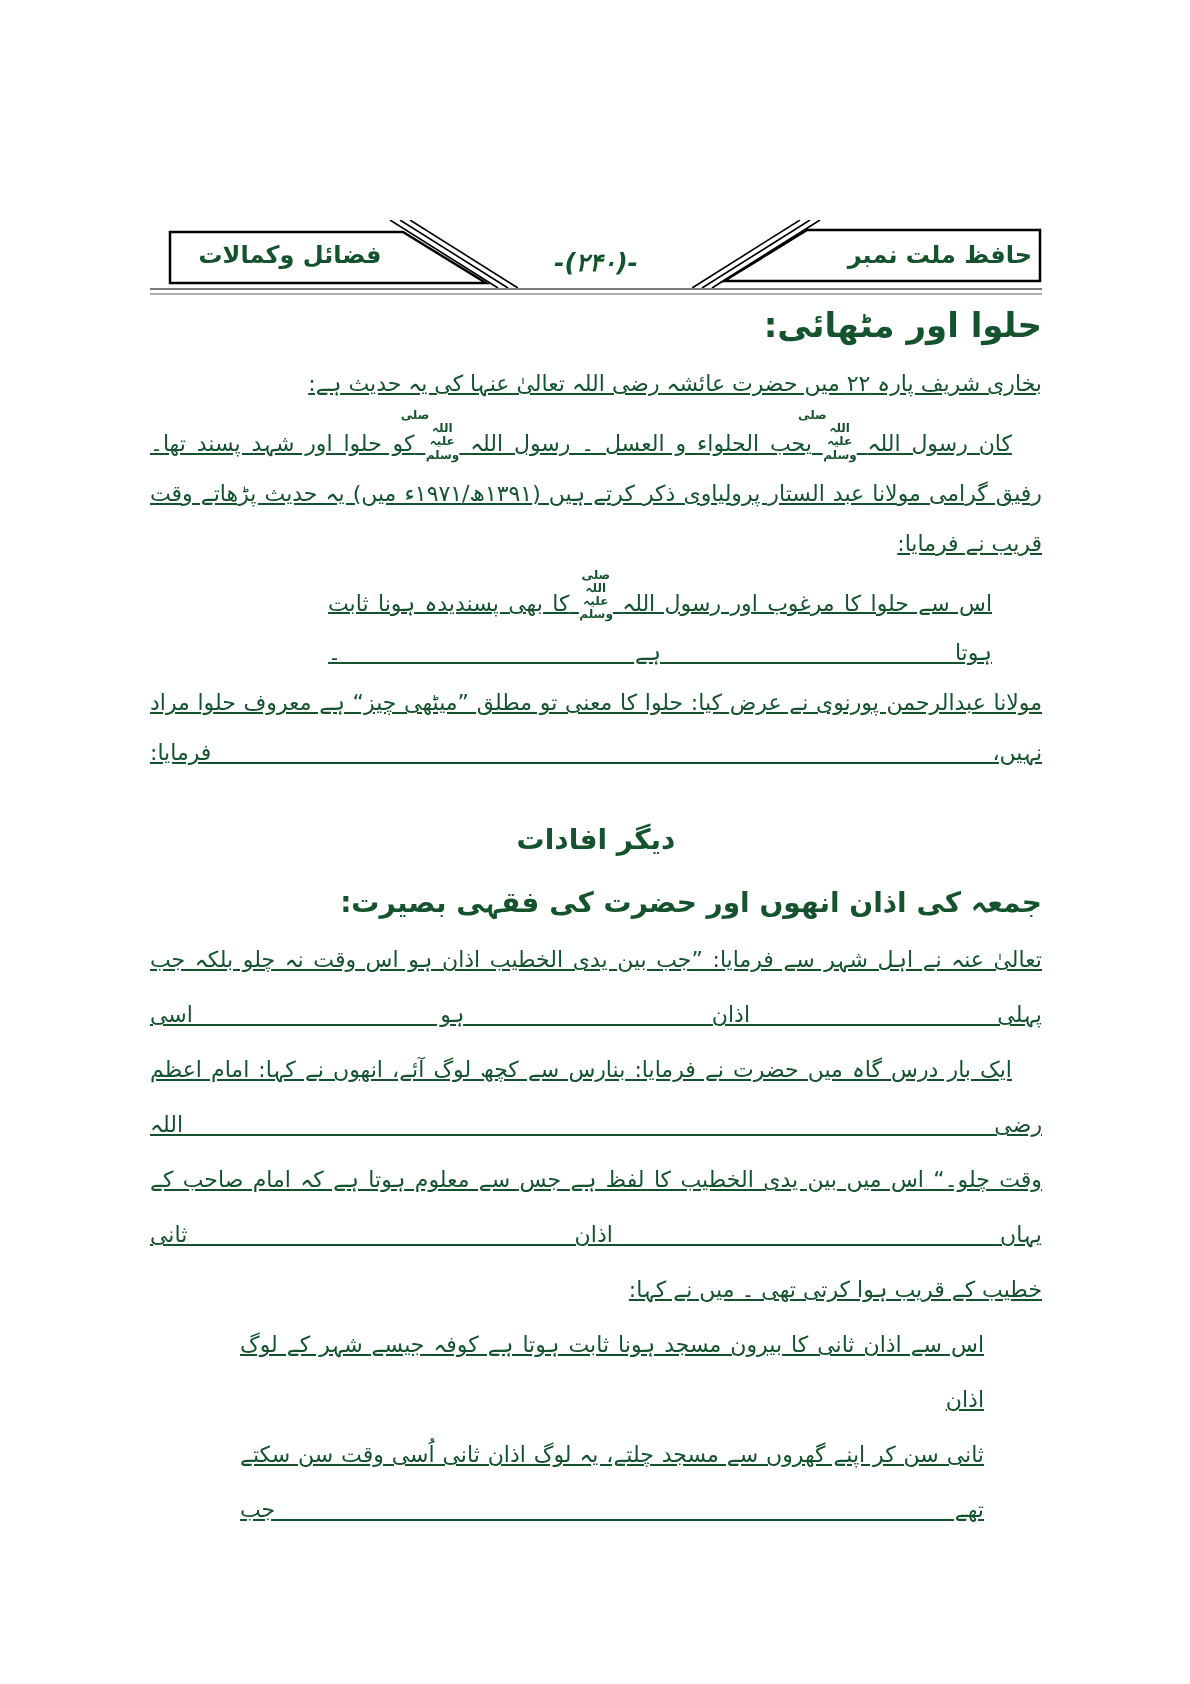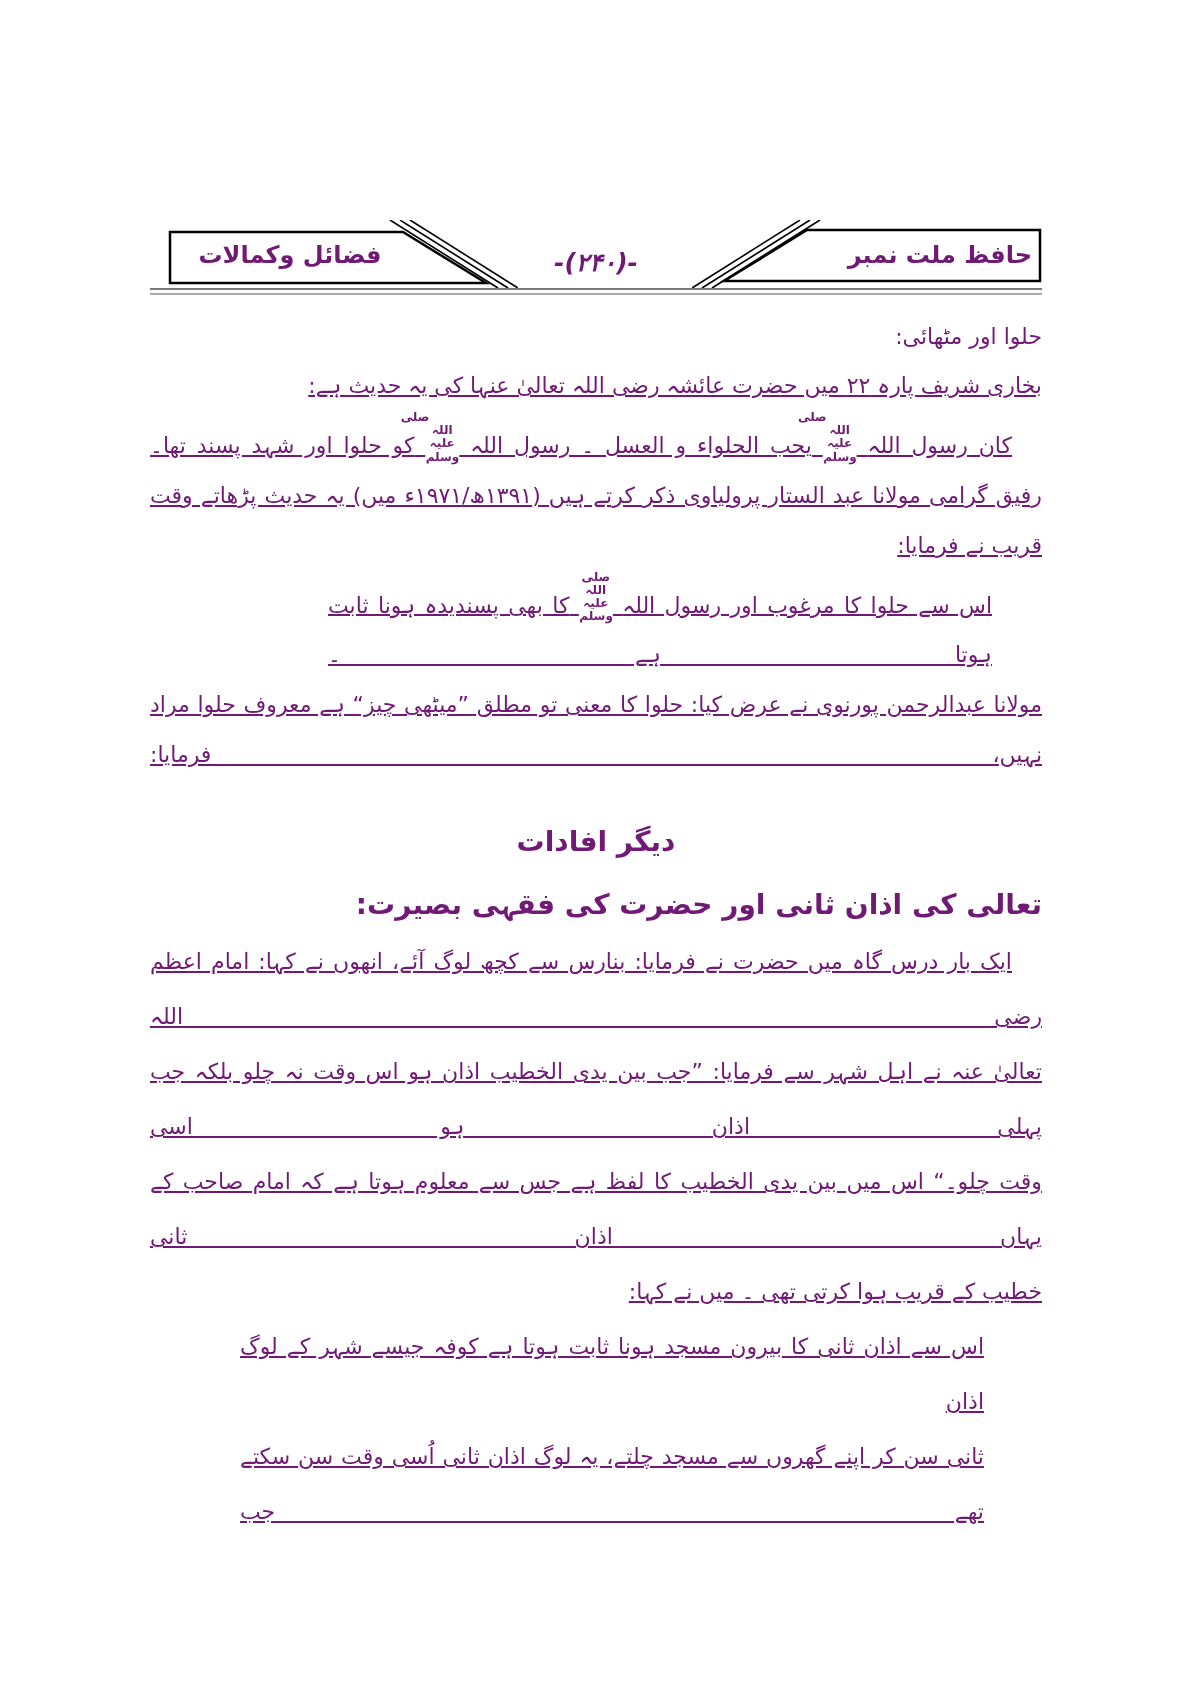--- a/index.html
+++ b/index.html
@@ -2,21 +2,21 @@
 <html lang="ur"><head>
 <meta charset="utf-8">
 <style>
   html,body{margin:0;padding:0;background:#ffffff;}
   .page{
     position:relative;
     width:1100px;height:1684px;
     background:#ffffff;
     overflow:hidden;
     font-family:"DejaVu Sans", sans-serif;
-    color:#701a75;
+    color:#14532d;
   }
   
   .header{position:absolute;top:220px;left:150px;width:892px;height:72px;}
   .tab{position:absolute;top:0;height:70px;}
   .tab svg{position:absolute;top:0;left:0;}
   .tab-left{left:18px;width:350px;}
   .tab-right{right:0;width:350px;}
   .tab .tab-label{
     position:absolute;top:50%;transform:translateY(-50%);
     font-size:24px;font-weight:bold;direction:rtl;white-space:nowrap;
@@ -30,22 +30,22 @@
   .double-rule{
     position:absolute;top:288px;left:150px;width:892px;height:3px;
     border-top:2px solid #7a7a7a;border-bottom:2px solid #ababab;
   }
   
   .content{
     position:absolute;top:300px;left:150px;width:892px;
     direction:rtl;text-align:right;
   }
   .h-section{
-    font-size:22px;font-weight:normal;line-height:1.5;
-    margin:20px 0 8px 0;
+    font-size:34px;font-weight:bold;line-height:1.5;
+    margin:0 0 8px 0;
   }
   .line{
     font-size:22px;line-height:50px;
     text-align:justify;text-align-last:justify;text-decoration:underline;
   }
   .s2 .line{line-height:55px;}
   .line.end{text-align-last:right;}
   .line.start{text-indent:30px;}
   .quote1{margin-right:50px;margin-left:178px;}
   .quote2{margin-right:56px;margin-left:56px;}
@@ -119,24 +119,24 @@
       <span class="seal">صلی اللہ علیہ وسلم</span>
       <span>کا بھی پسندیدہ ہونا ثابت ہوتا ہے ۔</span>
     </div>
 
     <div class="line">مولانا عبدالرحمن پورنوی نے عرض کیا: حلوا کا معنی تو مطلق ”میٹھی چیز“ ہے معروف حلوا مراد نہیں، فرمایا:</div>
 
 
     <div class="big-title">دیگر افادات</div>
 
     <div class="s2">
-      <div class="sub-title">تعالی کی اذان ثانی اور حضرت کی فقہی بصیرت:</div>
+      <div class="sub-title">جمعہ کی اذان انھوں اور حضرت کی فقہی بصیرت:</div>
 
+      <div class="line">تعالیٰ عنہ نے اہل شہر سے فرمایا: ”جب بین یدی الخطیب اذان ہو اس وقت نہ چلو بلکہ جب پہلی اذان ہو اسی</div>
       <div class="line start">ایک بار درس گاہ میں حضرت نے فرمایا: بنارس سے کچھ لوگ آئے، انھوں نے کہا: امام اعظم رضی اللہ</div>
-      <div class="line">تعالیٰ عنہ نے اہل شہر سے فرمایا: ”جب بین یدی الخطیب اذان ہو اس وقت نہ چلو بلکہ جب پہلی اذان ہو اسی</div>
       <div class="line">وقت چلو۔“ اس میں بین یدی الخطیب کا لفظ ہے جس سے معلوم ہوتا ہے کہ امام صاحب کے یہاں اذان ثانی</div>
       <div class="line end">خطیب کے قریب ہوا کرتی تھی ۔ میں نے کہا:</div>
 
       <div class="quote3">
         <div class="line">اس سے اذان ثانی کا بیرون مسجد ہونا ثابت ہوتا ہے کوفہ جیسے شہر کے لوگ اذان</div>
         <div class="line">ثانی سن کر اپنے گھروں سے مسجد چلتے، یہ لوگ اذان ثانی اُسی وقت سن سکتے تھے جب</div>
 
       </div>
     </div>
 

